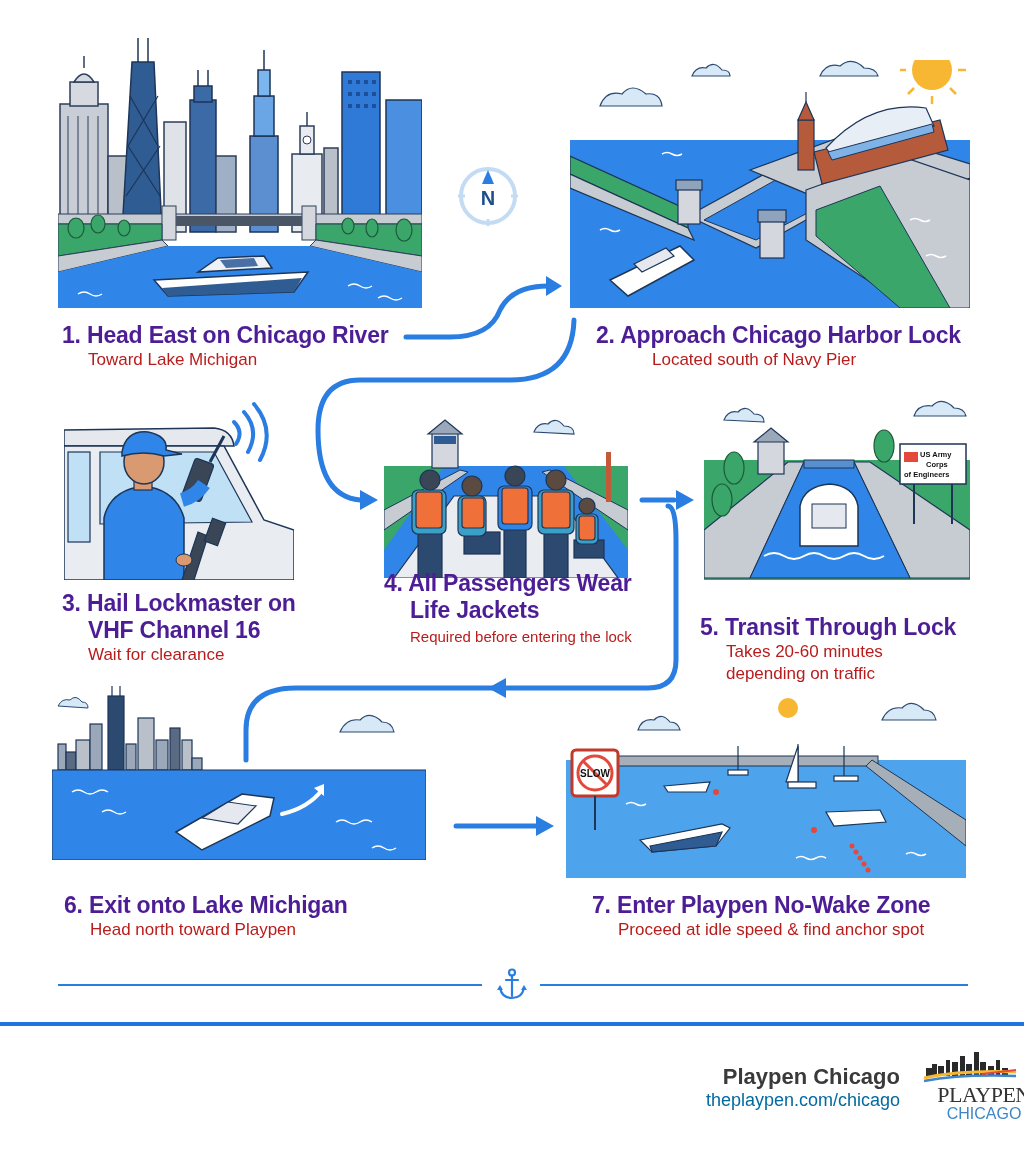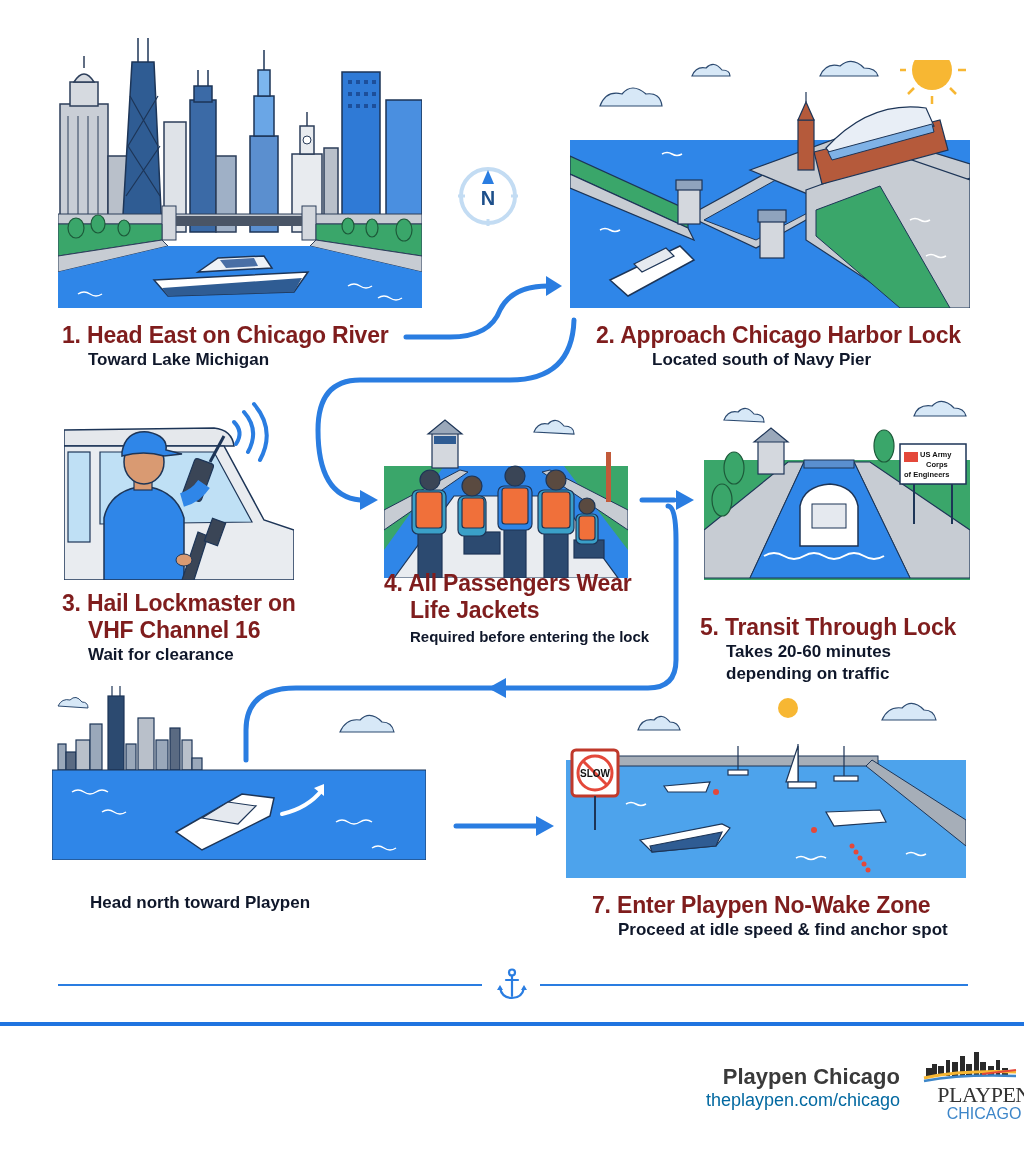--- a/index.html
+++ b/index.html
@@ -3,22 +3,22 @@
 <meta charset="utf-8">
 <style>
   * { box-sizing: border-box; margin: 0; padding: 0; }
   html, body { width: 1024px; height: 1154px; background: #ffffff; overflow: hidden; }
   body { position: relative; font-family: "Liberation Sans", "DejaVu Sans", sans-serif; color: #111; }
 
   .tile { position: absolute; overflow: hidden; }
   .tile svg { display: block; width: 100%; height: 100%; }
 
   .step-text { position: absolute; }
-  .step-title { font-weight: 700; font-size: 23px; line-height: 27px; color: #7f1d1d; letter-spacing: -0.2px; }
-  .step-sub { font-size: 17px; line-height: 22px; color: #0f172a; font-weight: bold; }
+  .step-title { font-weight: 700; font-size: 23px; line-height: 27px; color: #4c1d95; letter-spacing: -0.2px; }
+  .step-sub { font-size: 17px; line-height: 22px; color: #b91c1c; }
   .step-sub.small { font-size: 15px; }
   .indent { padding-left: 26px; }
 
   .flow { position: absolute; left: 0; top: 0; width: 1024px; height: 1154px; pointer-events: none; }
 
   .divider-line { position: absolute; height: 2px; background: #2a7de1; }
   .footer-rule { position: absolute; left: 0; top: 1022px; width: 1024px; height: 4px; background: #1f74e0; }
 
   .brand-name { position: absolute; right: 124px; top: 1064px; font-weight: 700; font-size: 22px; color: #3a3a3a; text-align: right; }
   .brand-url { position: absolute; right: 124px; top: 1090px; font-size: 18px; color: #0369a1; text-align: right; }
@@ -423,20 +423,24 @@
 <div class="step-text" style="left:700px; top:614px;">
   <div class="step-title">
     <span>5.</span>
     <span>Transit Through Lock</span>
   </div>
   <div class="step-sub indent">Takes 20-60 minutes</div>
   <div class="step-sub indent">depending on traffic</div>
 </div>
 
 <div class="step-text" style="left:64px; top:892px;">
+  <div class="step-title">
+    <span>6.</span>
+    <span>Exit onto Lake Michigan</span>
+  </div>
   <div class="step-sub indent">Head north toward Playpen</div>
 </div>
 
 <div class="step-text" style="left:592px; top:892px;">
   <div class="step-title">
     <span>7.</span>
     <span>Enter Playpen No-Wake Zone</span>
   </div>
   <div class="step-sub indent">Proceed at idle speed &amp; find anchor spot</div>
 </div>

